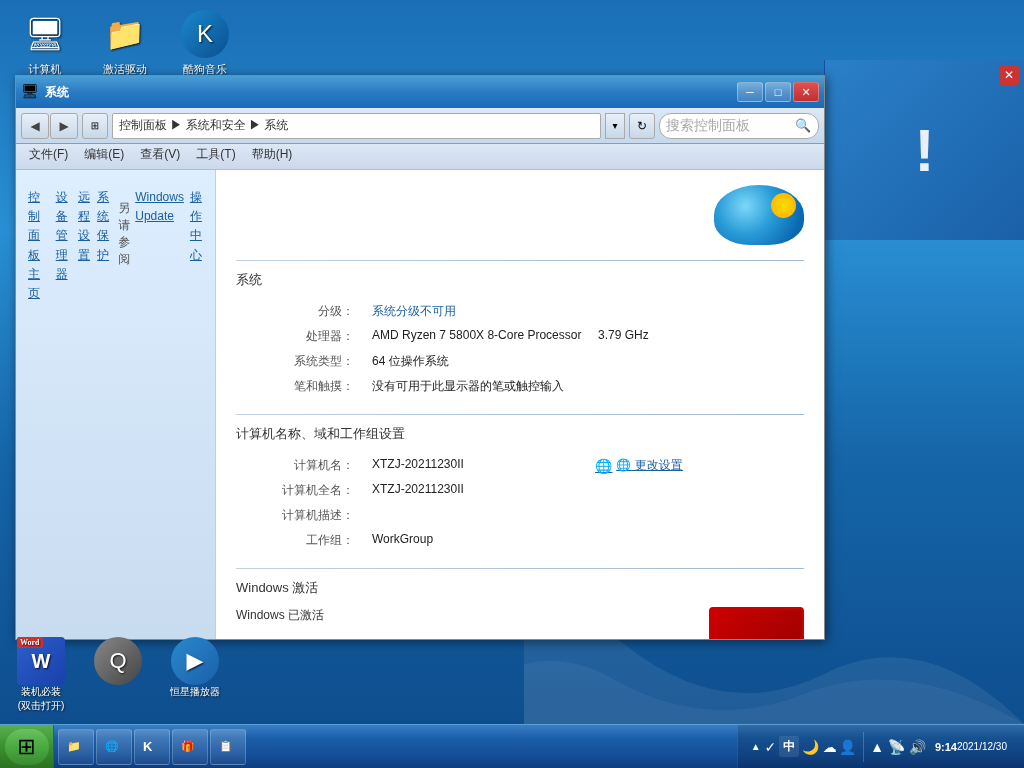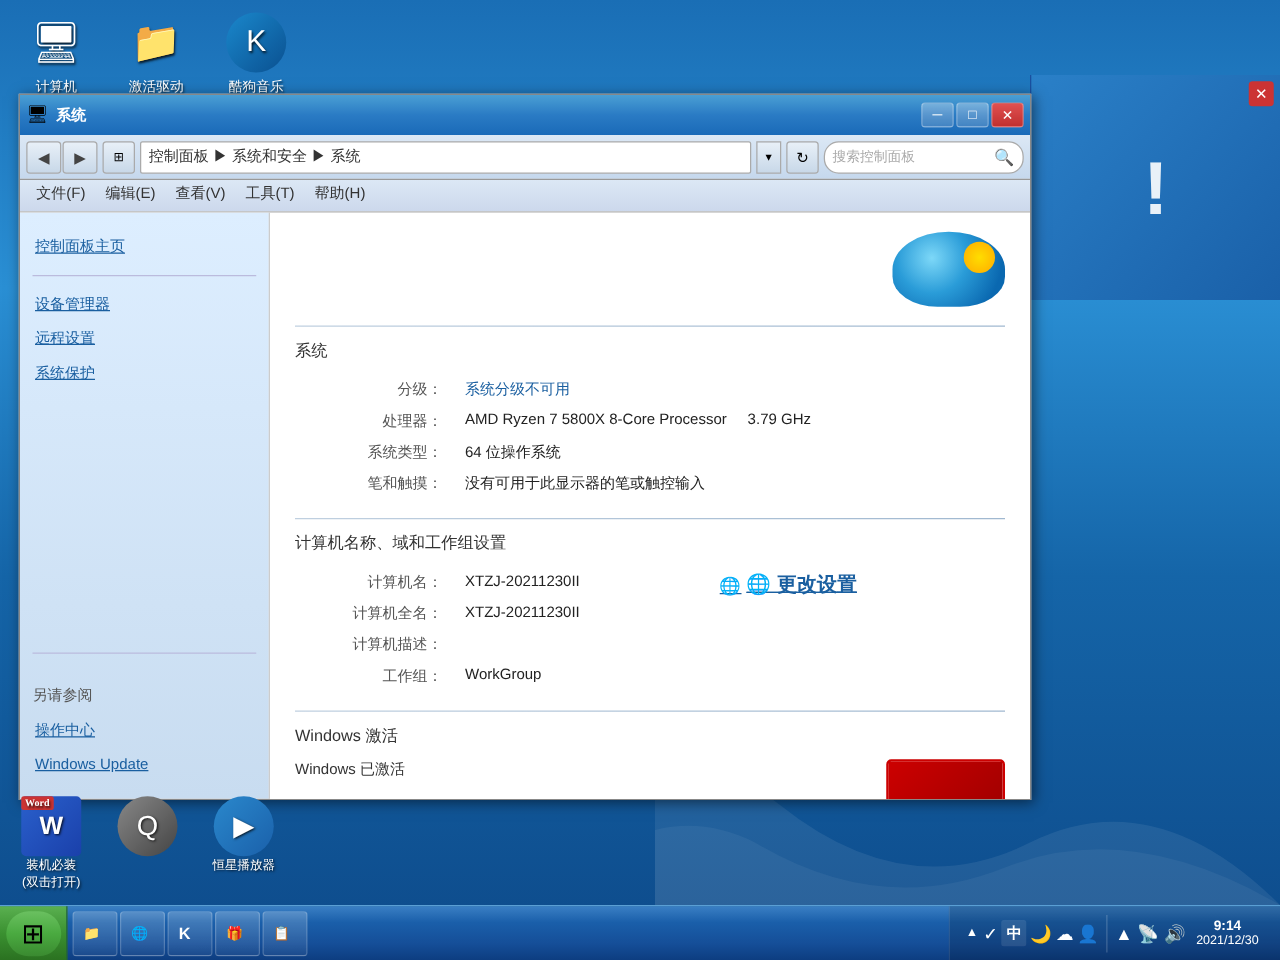--- a/index.html
+++ b/index.html
@@ -238,21 +238,21 @@
     }
 
     
     .sidebar {
       width: 200px;
       background: linear-gradient(180deg, #ddeeff 0%, #c8dcf0 100%);
       border-right: 1px solid #ccc;
       padding: 15px 10px;
       flex-shrink: 0;
       display: flex;
-      flex-direction: column;
+      flex-direction: row;
       gap: 2px;
     }
     .sidebar-link {
       font-size: 12px;
       color: #1a5fa0;
       cursor: pointer;
       padding: 3px 2px;
       text-decoration: underline;
       line-height: 1.6;
     }
@@ -432,21 +432,21 @@
       align-items: center;
       gap: 3px;
     }
     .tray-icon {
       font-size: 14px;
       color: white;
       cursor: pointer;
     }
     .clock {
       display: flex;
-      flex-direction: column;
+      flex-direction: row;
       align-items: center;
       color: white;
       font-size: 11px;
       cursor: pointer;
       padding: 0 4px;
     }
     .clock-time {
       font-weight: bold;
     }
     .clock-date {
@@ -576,21 +576,21 @@
         <button class="nav-btn">◀</button>
         <button class="nav-btn">▶</button>
       </div>
       <div style="width:26px;height:26px;background:linear-gradient(180deg,#e8f0f8,#c8d8e8);border:1px solid #aaa;border-radius:3px;display:flex;align-items:center;justify-content:center;font-size:10px;cursor:pointer;">⊞</div>
       <div class="address-path">
         <span style="font-size:12px;color:#333;">控制面板  ▶  系统和安全  ▶  系统</span>
       </div>
       <div class="address-arrow">▾</div>
       <button class="refresh-btn">↻</button>
       <div class="search-box">
-        <span style="font-size:11px;color:#aaa;">搜索控制面板</span>
+        <span style="font-size:14px;color:#aaa;">搜索控制面板</span>
         <span style="margin-left:auto;font-size:13px;color:#888;">🔍</span>
       </div>
     </div>
 
     <div class="menu-bar">
       <div class="menu-item">文件(F)</div>
       <div class="menu-item">编辑(E)</div>
       <div class="menu-item">查看(V)</div>
       <div class="menu-item">工具(T)</div>
       <div class="menu-item">帮助(H)</div>
@@ -602,22 +602,22 @@
         <span class="sidebar-link">控制面板主页</span>
         <div class="sidebar-separator"></div>
         <span class="sidebar-link">设备管理器</span>
         <span class="sidebar-link">远程设置</span>
         <span class="sidebar-link">系统保护</span>
 
         <div style="flex:1;"></div>
 
         <div class="sidebar-separator"></div>
         <span class="sidebar-section-title">另请参阅</span>
+        <span class="sidebar-link">Windows Update</span>
         <span class="sidebar-link">操作中心</span>
-        <span class="sidebar-link">Windows Update</span>
       </div>
 
       <div class="content">
 
         <div class="top-logo">
           <div style="width:100%;display:flex;justify-content:flex-end;margin-bottom:5px;">
             <div style="width:90px;height:60px;background:radial-gradient(circle at 35% 35%,#7dd8f8 0%,#2a9cd8 40%,#0a68b0 80%);border-radius:50% 50% 40% 40%;overflow:hidden;position:relative;">
               <div style="position:absolute;top:8px;right:8px;width:25px;height:25px;background:radial-gradient(circle,#ffdd00,#ffaa00);border-radius:50%;"></div>
             </div>
           </div>
@@ -655,21 +655,21 @@
         <p class="section-title">计算机名称、域和工作组设置</p>
 
         <table class="info-table" style="position:relative;">
           <tbody>
               <tr>
             <td class="label">计算机名：</td>
             <td class="value">XTZJ-20211230II</td>
             <td rowspan="4" style="vertical-align:top;padding-left:20px;">
               <span class="change-settings-link">
                 <span style="font-size:14px;">🌐</span>
-                <span style="color:#1a5fa0;text-decoration:underline;font-size:16px;font-weight:bold;">🌐 更改设置</span>
+                <span style="color:#1a5fa0;text-decoration:underline;font-size:12px;">🌐 更改设置</span>
               </span>
             </td>
           </tr>
           <tr>
             <td class="label">计算机全名：</td>
             <td class="value">XTZJ-20211230II</td>
           </tr>
           <tr>
             <td class="label">计算机描述：</td>
             <td class="value"></td>

